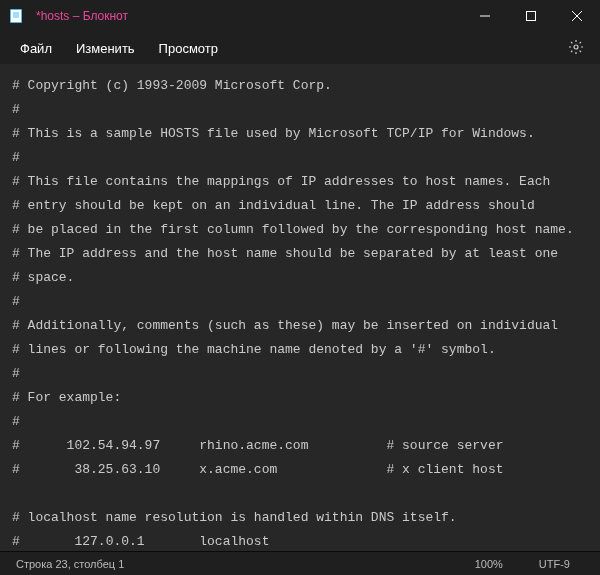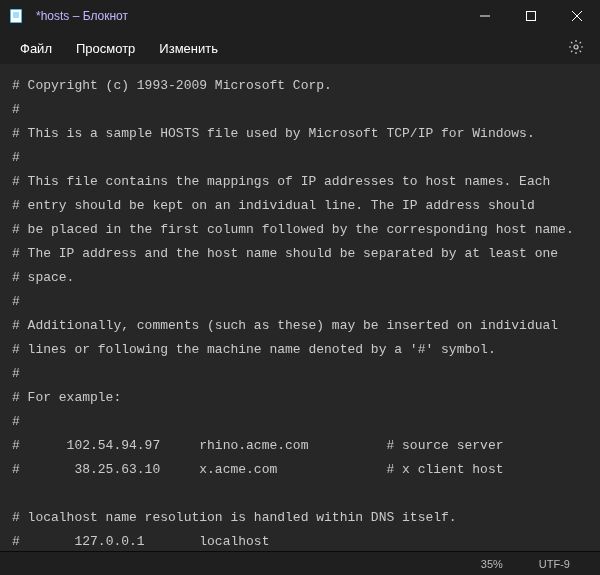--- a/index.html
+++ b/index.html
@@ -17,21 +17,21 @@
       display: flex;
       flex-direction: column;
     }
     .titlebar {
       height: 32px;
       background: #1f1f1f;
       display: flex;
       align-items: center;
       padding-left: 8px;
       font-size: 12px;
-      color: #c4b5fd;
+      color: #ec4899;
     }
     .titlebar-icon {
       width: 16px;
       height: 16px;
       margin-right: 12px;
       display: flex;
       align-items: center;
       justify-content: center;
     }
     .titlebar-icon svg {
@@ -147,22 +147,22 @@
       <svg viewBox="0 0 10 10">
           <line x1="0" y1="0" x2="10" y2="10" stroke-width="1"></line>
           <line x1="10" y1="0" x2="0" y2="10" stroke-width="1"></line>
         </svg>
     </div>
   </div>
 </div>
 
 <div class="menubar">
   <div class="menu-item">Файл</div>
+  <div class="menu-item">Изменить</div>
   <div class="menu-item">Просмотр</div>
-  <div class="menu-item">Изменить</div>
   <div class="menu-spacer"></div>
   <div class="settings-btn">
     <svg viewBox="0 0 16 16">
       <circle cx="8" cy="8" r="2" stroke-width="1.2"></circle>
       <path d="M8 1v2M8 13v2M1 8h2M13 8h2M3 3l1.4 1.4M11.6 11.6L13 13M13 3l-1.4 1.4M4.4 11.6L3 13" stroke-width="1.2"></path>
     </svg>
   </div>
 </div>
 
 <div class="editor"># Copyright (c) 1993-2009 Microsoft Corp.
@@ -181,18 +181,19 @@
 # For example:
 #
 #      102.54.94.97     rhino.acme.com          # source server
 #       38.25.63.10     x.acme.com              # x client host
 
 # localhost name resolution is handled within DNS itself.
 #	127.0.0.1       localhost
 #	::1             localhost</div>
 
 <div class="statusbar">
+  <span class="status-section">Строка 23, столбец 1</span>
   <span class="status-spacer"></span>
   <div class="status-right">
-    <span class="status-section">35%</span>
+    <span class="status-section">100%</span>
     <span class="status-section">UTF-9</span>
   </div>
 </div>
 
 </body></html>

